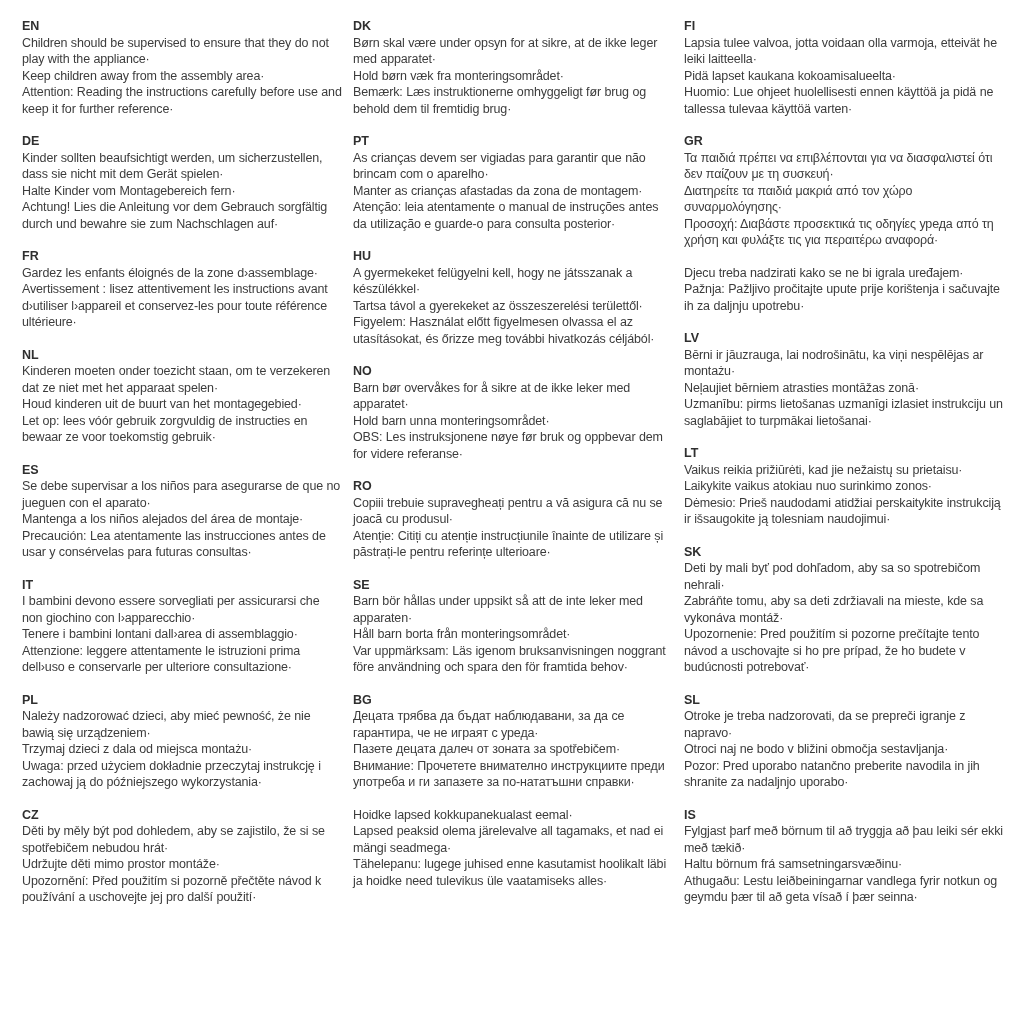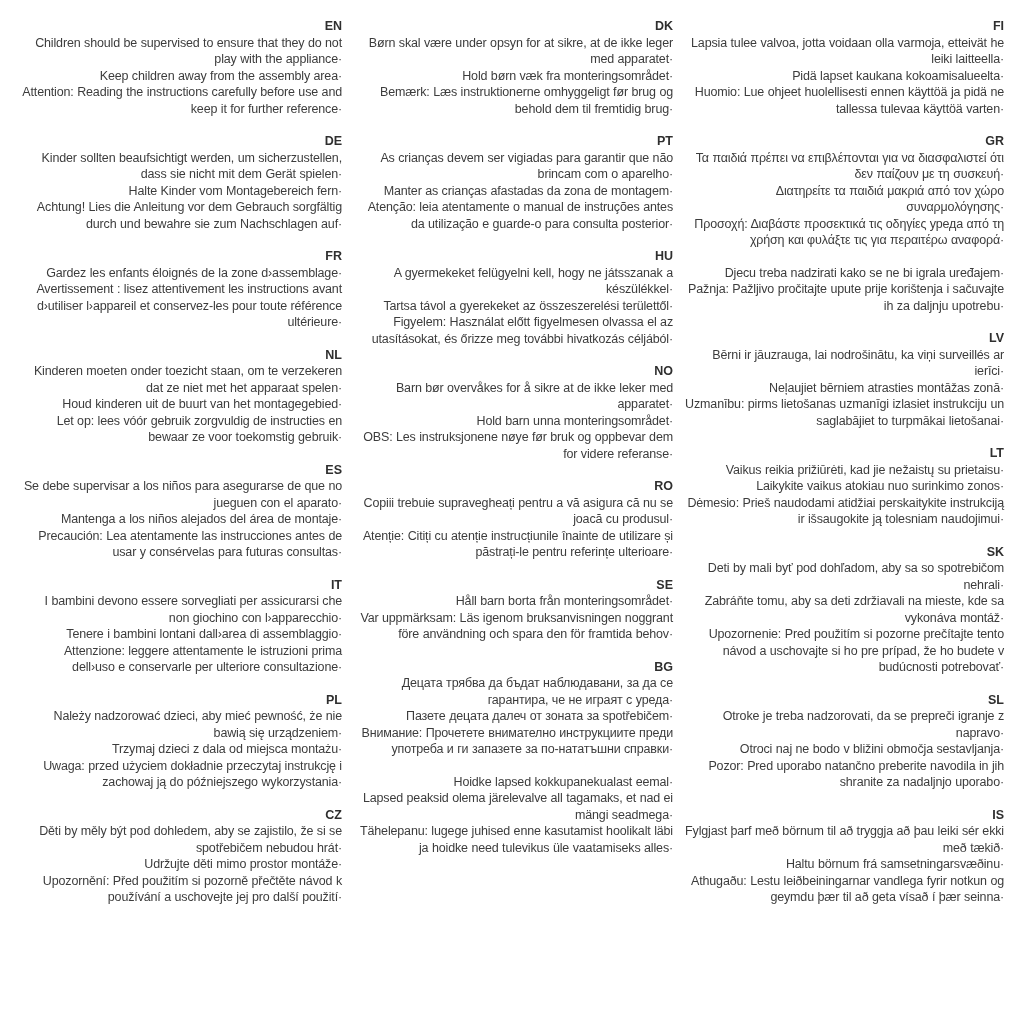--- a/index.html
+++ b/index.html
@@ -23,21 +23,20 @@
     display: grid;
     grid-template-columns: 320px 320px 320px;
     column-gap: 11px;
     align-items: start;
   }
   .col {
     width: 320px;
   }
   .lang-section {
     margin: 0 0 16px 0;
-    text-align: right;
   }
   .lang-code {
     font-size: 12.5px;
     line-height: 16.5px;
     font-weight: bold;
     color: #2f2f2f;
     margin: 0;
     letter-spacing: 0;
   }
   .statement {
@@ -128,20 +127,21 @@
           <div class="statement">Hold barn unna monteringsområdet·</div>
           <div class="statement">OBS: Les instruksjonene nøye før bruk og oppbevar dem for videre referanse·</div>
         </div>
         <div class="lang-section">
           <div class="lang-code">RO</div>
           <div class="statement">Copiii trebuie supravegheați pentru a vă asigura că nu se joacă cu produsul·</div>
           <div class="statement">Atenție: Citiți cu atenție instrucțiunile înainte de utilizare și păstrați-le pentru referințe ulterioare·</div>
         </div>
         <div class="lang-section">
           <div class="lang-code">SE</div>
+          <div class="statement">Barn bör hållas under uppsikt så att de inte leker med apparaten·</div>
           <div class="statement">Håll barn borta från monteringsområdet·</div>
           <div class="statement">Var uppmärksam: Läs igenom bruksanvisningen noggrant före användning och spara den för framtida behov·</div>
         </div>
         <div class="lang-section">
           <div class="lang-code">BG</div>
           <div class="statement">Децата трябва да бъдат наблюдавани, за да се гарантира, че не играят с уреда·</div>
           <div class="statement">Пазете децата далеч от зоната за spotřebičem·</div>
           <div class="statement">Внимание: Прочетете внимателно инструкциите преди употреба и ги запазете за по-нататъшни справки·</div>
         </div>
         <div class="lang-section">
@@ -162,21 +162,21 @@
           <div class="statement">Τα παιδιά πρέπει να επιβλέπονται για να διασφαλιστεί ότι δεν παίζουν με τη συσκευή·</div>
           <div class="statement">Διατηρείτε τα παιδιά μακριά από τον χώρο συναρμολόγησης·</div>
           <div class="statement">Προσοχή: Διαβάστε προσεκτικά τις οδηγίες уреда από τη χρήση και φυλάξτε τις για περαιτέρω αναφορά·</div>
         </div>
         <div class="lang-section">
           <div class="statement">Djecu treba nadzirati kako se ne bi igrala uređajem·</div>
           <div class="statement">Pažnja: Pažljivo pročitajte upute prije korištenja i sačuvajte ih za daljnju upotrebu·</div>
         </div>
         <div class="lang-section">
           <div class="lang-code">LV</div>
-          <div class="statement">Bērni ir jāuzrauga, lai nodrošinātu, ka viņi surveillés ar ierīci·</div>
+          <div class="statement">Bērni ir jāuzrauga, lai nodrošinātu, ka viņi nespēlējas ar montażu·</div>
           <div class="statement">Neļaujiet bērniem atrasties montāžas zonā·</div>
           <div class="statement">Uzmanību: pirms lietošanas uzmanīgi izlasiet instrukciju un saglabājiet to turpmākai lietošanai·</div>
         </div>
         <div class="lang-section">
           <div class="lang-code">LT</div>
           <div class="statement">Vaikus reikia prižiūrėti, kad jie nežaistų su prietaisu·</div>
           <div class="statement">Laikykite vaikus atokiau nuo surinkimo zonos·</div>
           <div class="statement">Dėmesio: Prieš naudodami atidžiai perskaitykite instrukciją ir išsaugokite ją tolesniam naudojimui·</div>
         </div>
         <div class="lang-section">

